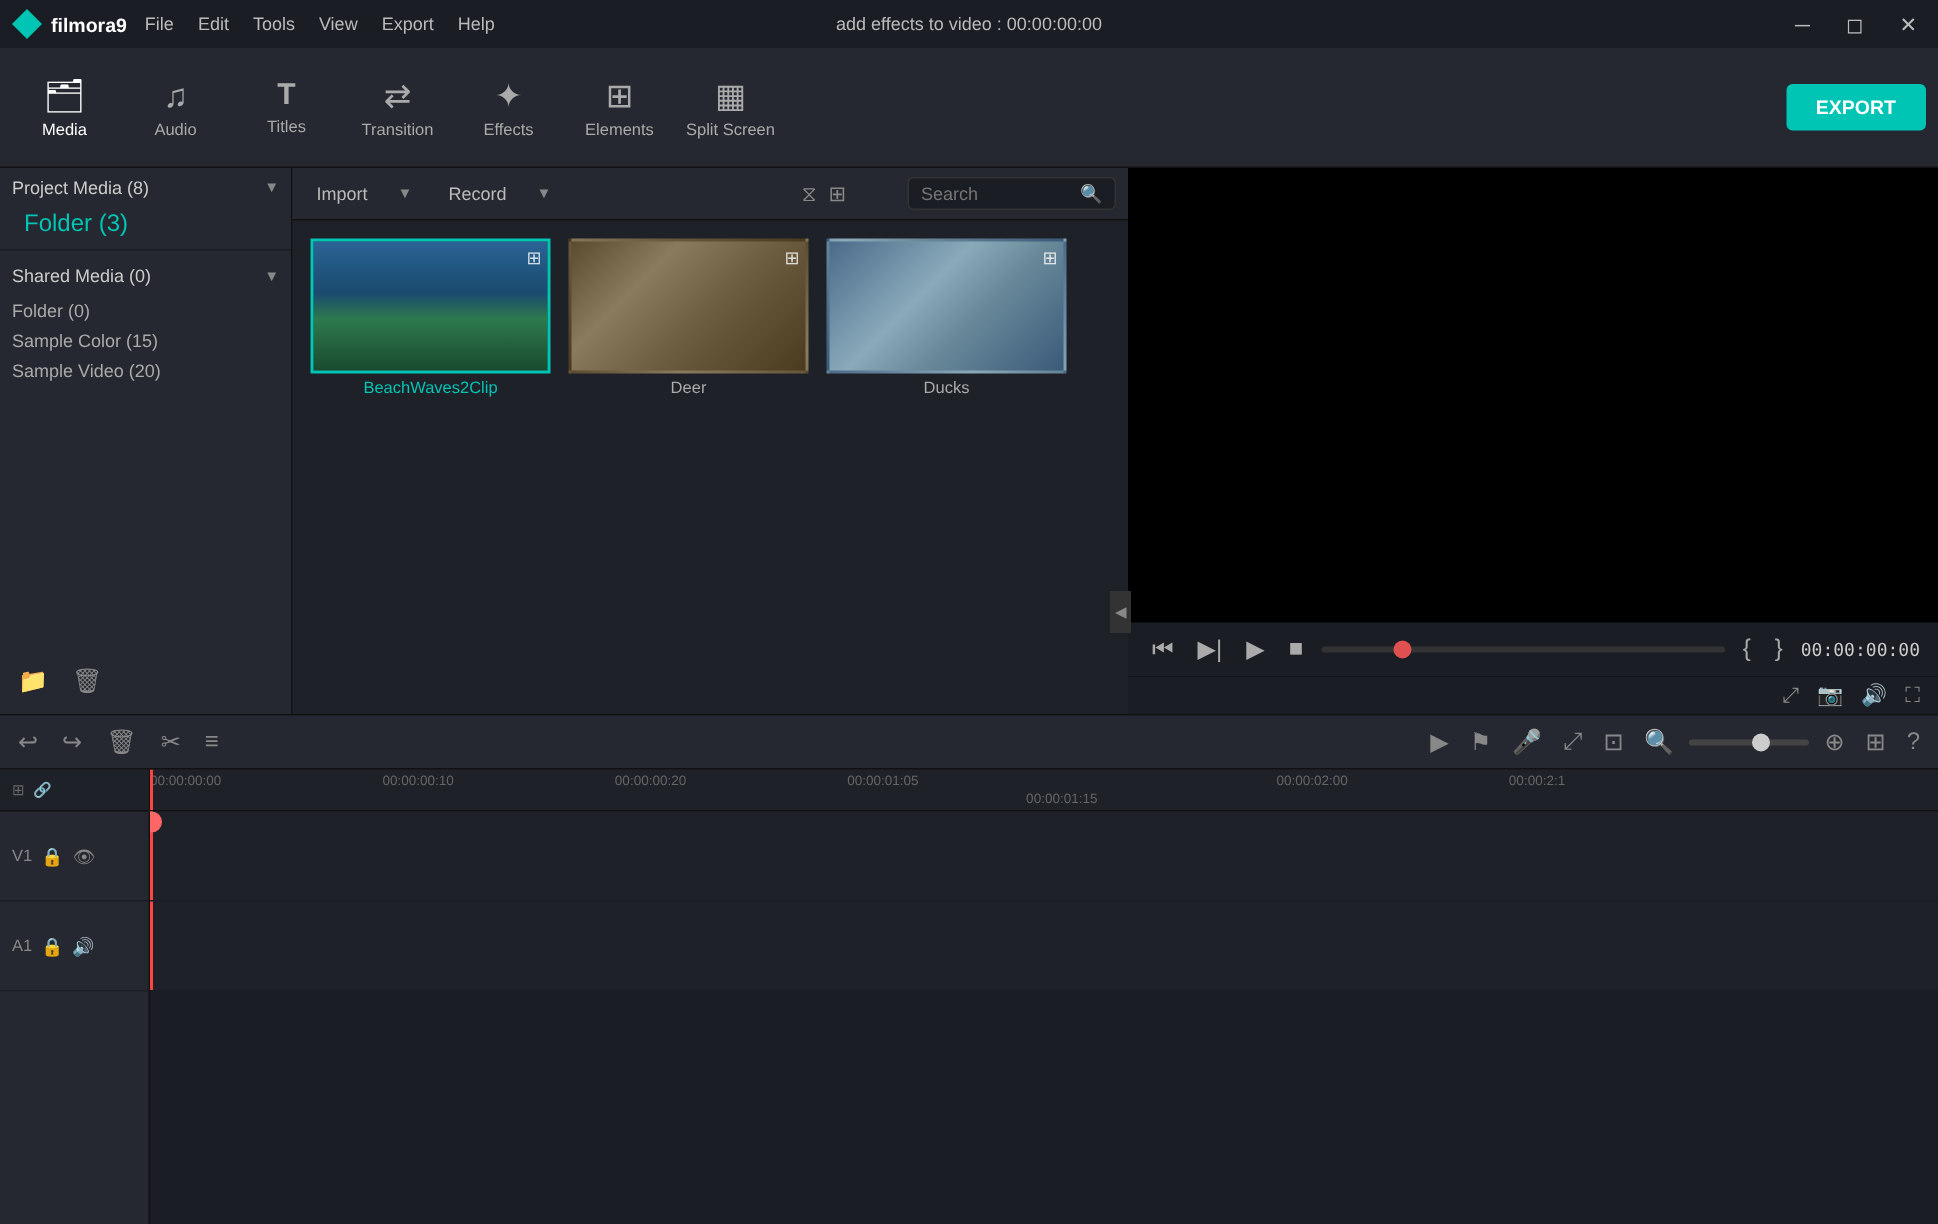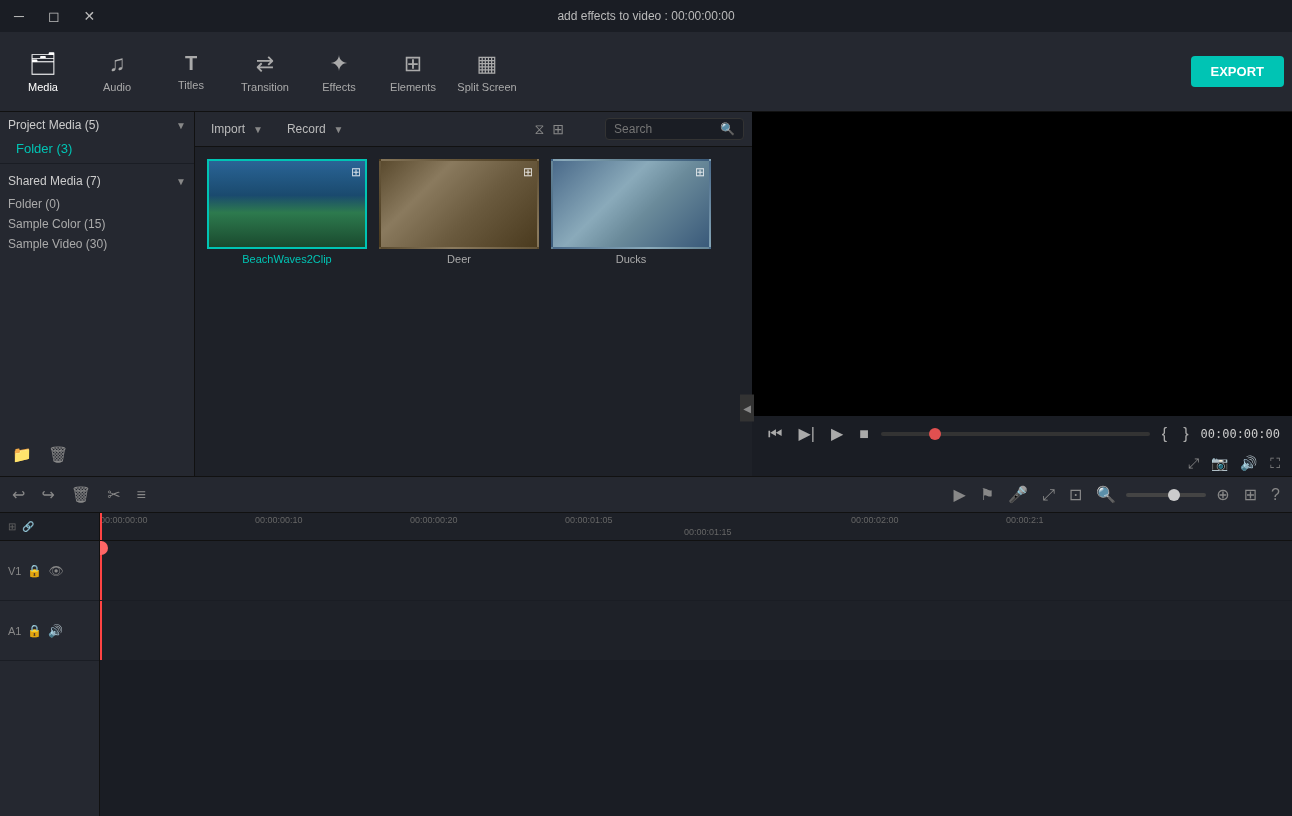--- a/index.html
+++ b/index.html
@@ -25,30 +25,30 @@
     .export-btn { background: #00c4b4; color: #fff; border: none; padding: 8px 20px; border-radius: 4px; font-size: 13px; font-weight: bold; cursor: pointer; margin-left: auto; }
 
     
     .main-area { display: flex; flex: 1; overflow: hidden; }
 
     
     .left-panel { width: 195px; background: #252830; border-right: 1px solid #111; display: flex; flex-direction: column; flex-shrink: 0; }
     .panel-header { display: flex; align-items: center; justify-content: space-between; padding: 6px 8px; cursor: pointer; }
     .panel-header-label { font-size: 12px; color: #ccc; }
     .panel-header-arrow { color: #888; font-size: 10px; }
-    .panel-sub-item { padding: 3px 16px; color: #00c4b4; font-size: 13px; cursor: pointer; }
+    .panel-sub-item { padding: 3px 16px; color: #00c4b4; font-size: 16px; cursor: pointer; }
     .panel-item { padding: 3px 8px; color: #aaa; font-size: 12px; cursor: pointer; }
     .panel-divider { border: none; border-top: 1px solid #1a1d24; margin: 4px 0; }
     .panel-actions { display: flex; gap: 8px; padding: 8px; margin-top: auto; }
     .panel-action-btn { color: #888; font-size: 16px; cursor: pointer; padding: 4px; }
 
     
     .media-area { flex: 1; background: #1e2128; display: flex; flex-direction: column; position: relative; }
     .media-toolbar { display: flex; align-items: center; gap: 8px; padding: 6px 8px; background: #252830; border-bottom: 1px solid #111; }
-    .media-btn { display: flex; align-items: center; gap: 8px; padding: 4px 8px; color: #bbb; cursor: pointer; font-size: 12px; }
+    .media-btn { display: flex; align-items: center; gap: 20px; padding: 4px 8px; color: #bbb; cursor: pointer; font-size: 12px; }
     .dropdown-arrow { font-size: 10px; color: #888; }
     .media-toolbar-right { margin-left: auto; display: flex; align-items: center; gap: 8px; }
     .search-box { display: flex; align-items: center; background: #1a1d24; border: 1px solid #333; border-radius: 4px; padding: 3px 8px; gap: 6px; margin-left: 33px; }
     .search-input { background: transparent; border: none; color: #ccc; font-size: 12px; width: 100px; outline: none; }
     .filter-icon { color: #888; font-size: 14px; cursor: pointer; }
     .grid-icon { color: #888; font-size: 14px; cursor: pointer; }
 
     
     .media-grid { display: flex; flex-wrap: wrap; padding: 12px; gap: 12px; flex: 1; align-content: flex-start; }
     .media-item { display: flex; flex-direction: column; gap: 4px; cursor: pointer; }
@@ -97,20 +97,34 @@
     .ruler-mark { position: absolute; height: 100%; display: flex; flex-direction: column; justify-content: flex-start; padding-top: 2px; }
     .ruler-text { font-size: 9px; color: #666; white-space: nowrap; }
     .track-lane { height: 60px; background: #1e2128; border-bottom: 1px solid #1a1d24; position: relative; }
     .track-lane.video { background: #1e2128; }
     .track-lane.audio { background: #1e2128; }
   </style>
 </head>
 <body>
 
 <div class="titlebar">
+  <div class="titlebar-left">
+    <div class="app-logo">
+      <div class="logo-icon"></div>
+      <span class="app-name">filmora9</span>
+    </div>
+    <div class="menu-items">
+      <span class="menu-item">File</span>
+      <span class="menu-item">Edit</span>
+      <span class="menu-item">Tools</span>
+      <span class="menu-item">View</span>
+      <span class="menu-item">Export</span>
+      <span class="menu-item">Help</span>
+    </div>
+  </div>
   <div class="titlebar-center">add effects to video : 00:00:00:00</div>
   <div class="titlebar-right">
     <span class="win-btn">─</span>
     <span class="win-btn">◻</span>
     <span class="win-btn close">✕</span>
   </div>
 </div>
 
 <div class="toolbar">
   <div class="tool-btn active">
@@ -141,32 +155,32 @@
     <span class="tool-icon">▦</span>
     <span>Split Screen</span>
   </div>
   <button class="export-btn">EXPORT</button>
 </div>
 
 <div class="main-area">
 
   <div class="left-panel">
     <div class="panel-header">
-      <span class="panel-header-label">Project Media (5)</span>
+      <span class="panel-header-label">Project Media (8)</span>
       <span class="panel-header-arrow">▼</span>
     </div>
     <div class="panel-sub-item">Folder (3)</div>
     <hr class="panel-divider">
     <div class="panel-header">
-      <span class="panel-header-label">Shared Media (7)</span>
+      <span class="panel-header-label">Shared Media (0)</span>
       <span class="panel-header-arrow">▼</span>
     </div>
     <div class="panel-item">Folder (0)</div>
     <div class="panel-item">Sample Color (15)</div>
-    <div class="panel-item">Sample Video (30)</div>
+    <div class="panel-item">Sample Video (20)</div>
     <div class="panel-actions">
       <span class="panel-action-btn">📁</span>
       <span class="panel-action-btn">🗑</span>
     </div>
   </div>
 
   <div class="media-area">
     <div class="media-toolbar">
       <div class="media-btn">
         <span>Import</span>

